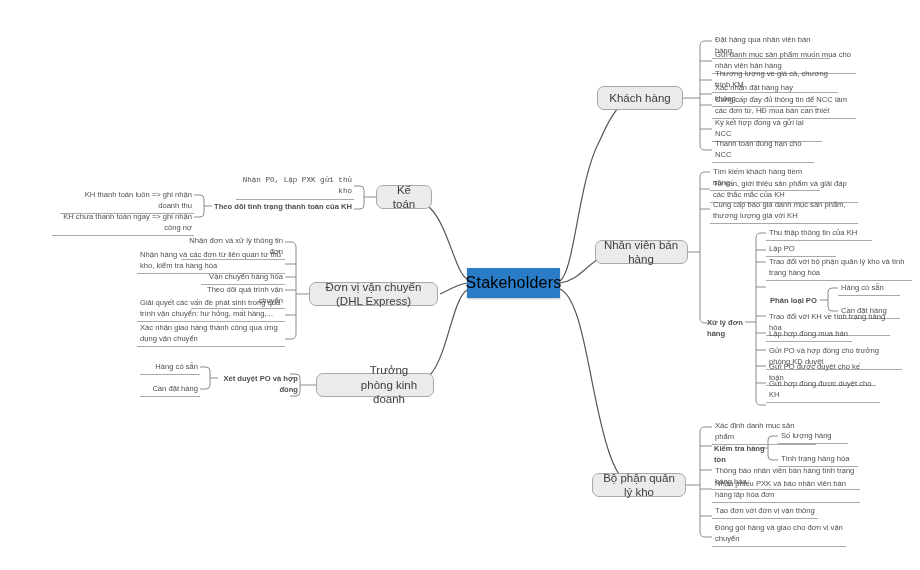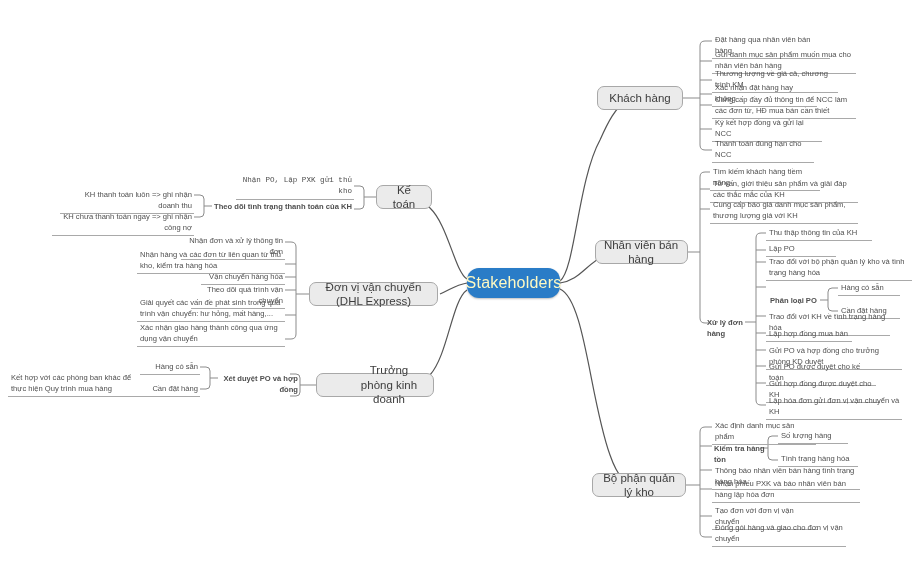--- a/index.html
+++ b/index.html
@@ -8,22 +8,22 @@
     font-family:"Liberation Sans","DejaVu Sans",sans-serif;
     color:#4a4a4a;
   }
   #canvas{position:absolute;left:0;top:0;width:920px;height:570px;}
   svg.links{position:absolute;left:0;top:0;width:920px;height:570px;pointer-events:none;}
   svg.links path, svg.links line{fill:none;stroke:#8b8b8b;stroke-width:1;}
   svg.links path.main{stroke:#555;stroke-width:1.2;}
 
   
   .root{
-    position:absolute;background:#2a7cc7;border-radius:12px;
-    color:#fef9c3;font-size:16px;letter-spacing:.2px;
+    position:absolute;background:#2a7cc7;border-radius:0;
+    color:#000000;font-size:16px;letter-spacing:.2px;
     display:flex;align-items:center;justify-content:center;
     box-shadow:0 1px 2px rgba(0,0,0,.25);
   }
   
   .node1{
     position:absolute;background:#ebebeb;border:1px solid #a8a8a8;
     border-radius:7px;font-size:11.5px;color:#3d3d3d;
     display:flex;align-items:center;justify-content:center;
     text-align:center;padding:0 8px;box-sizing:border-box;
     line-height:1.25;
@@ -156,45 +156,43 @@
 
   <div class="plain" style="left:768px;top:295px;width:52px;">Phân loại PO</div>
   <div class="leaf" style="left:838px;top:282px;width:62px;">Hàng có sẵn</div>
   <div class="leaf" style="left:838px;top:305px;width:62px;">Cần đặt hàng</div>
 
   <div class="leaf" style="left:766px;top:311px;width:124px;">Trao đổi với KH về tình trạng hàng hóa</div>
   <div class="leaf" style="left:766px;top:328px;width:86px;">Lập hợp đồng mua bán</div>
   <div class="leaf" style="left:766px;top:345px;width:136px;">Gửi PO và hợp đồng cho trưởng phòng KD duyệt</div>
   <div class="leaf" style="left:766px;top:361px;width:110px;">Gửi PO được duyệt cho kế toán</div>
   <div class="leaf" style="left:766px;top:378px;width:114px;">Gửi hợp đồng được duyệt cho KH</div>
-  <div class="leaf" style="left:766px;top:395px;width:136px;">Lập hóa đơn gửi đơn vị vận chuyển và KH</div>
 
   <div class="leaf" style="left:712px;top:420px;width:104px;">Xác định danh mục sản phẩm</div>
 
   <div class="plain" style="left:712px;top:443px;width:58px;">Kiểm tra hàng tồn</div>
   <div class="leaf" style="left:778px;top:430px;width:70px;">Số lượng hàng</div>
   <div class="leaf" style="left:778px;top:453px;width:80px;">Tình trạng hàng hóa</div>
 
   <div class="leaf" style="left:712px;top:465px;width:148px;">Thông báo nhân viên bán hàng tình trạng hàng hóa</div>
   <div class="leaf" style="left:712px;top:478px;width:148px;">Nhận phiếu PXK và báo nhân viên bán hàng lập hóa đơn</div>
-  <div class="leaf" style="left:712px;top:505px;width:106px;">Tạo đơn với đơn vị vận chuyển</div>
+  <div class="leaf" style="left:712px;top:505px;width:106px;">Tạo đơn với đơn vị vận thông</div>
   <div class="leaf" style="left:712px;top:522px;width:134px;">Đóng gói hàng và giao cho đơn vị vận chuyển</div>
 
   <div class="leaf r" style="left:236px;top:175px;width:118px;font-family:Liberation Mono, monospace;">Nhận PO, Lập PXK gửi thủ kho</div>
   <div class="plain" style="left:212px;top:201px;width:142px;text-align:right;">Theo dõi tình trạng thanh toán của KH</div>
 
   <div class="leaf r" style="left:60px;top:189px;width:134px;">KH thanh toán luôn =&gt; ghi nhận doanh thu</div>
   <div class="leaf r" style="left:52px;top:211px;width:142px;">KH chưa thanh toán ngay =&gt; ghi nhận công nợ</div>
 
   <div class="leaf r" style="left:181px;top:235px;width:104px;">Nhận đơn và xử lý thông tin đơn</div>
   <div class="leaf r" style="left:137px;top:249px;width:148px;text-align:left;">Nhận hàng và các đơn từ liên quan từ thủ kho, kiểm tra hàng hóa</div>
   <div class="leaf r" style="left:201px;top:271px;width:84px;">Vận chuyển hàng hóa</div>
   <div class="leaf r" style="left:191px;top:284px;width:94px;">Theo dõi quá trình vận chuyển</div>
   <div class="leaf r" style="left:137px;top:297px;width:148px;text-align:left;">Giải quyết các vấn đề phát sinh trong quá trình vận chuyển: hư hỏng, mất hàng,...</div>
   <div class="leaf r" style="left:137px;top:322px;width:148px;text-align:left;">Xác nhận giao hàng thành công qua ứng dụng vận chuyển</div>
 
   <div class="plain" style="left:218px;top:373px;width:82px;text-align:right;">Xét duyệt PO và hợp đồng</div>
   <div class="leaf r" style="left:140px;top:361px;width:60px;">Hàng có sẵn</div>
   <div class="leaf r" style="left:140px;top:383px;width:60px;">Cần đặt hàng</div>
 
-  <div class="leaf" style="left:8px;top:372px;width:142px;">Kết hợp với các phòng ban khác để thực hiện Quy trình mua hàng</div>
 
 </div>
 
 </body></html>

